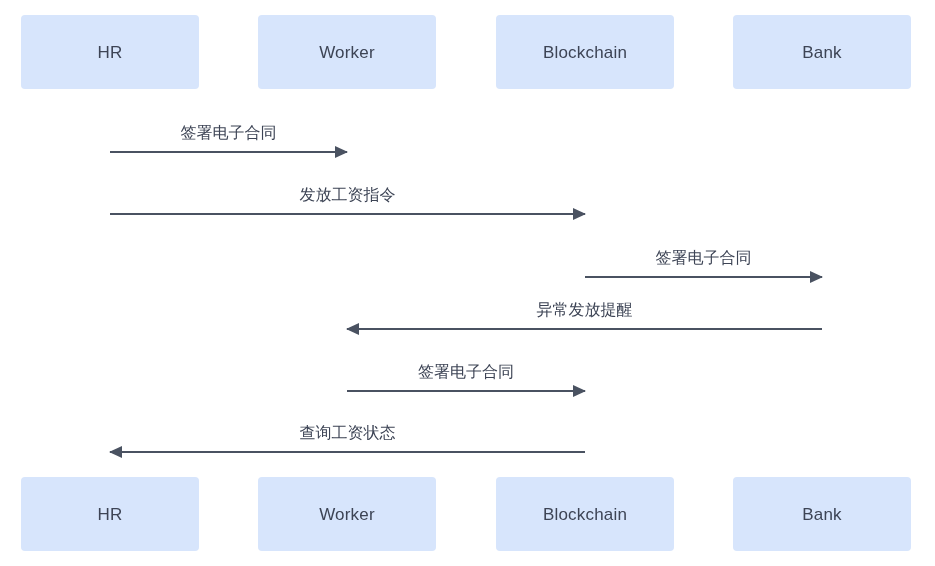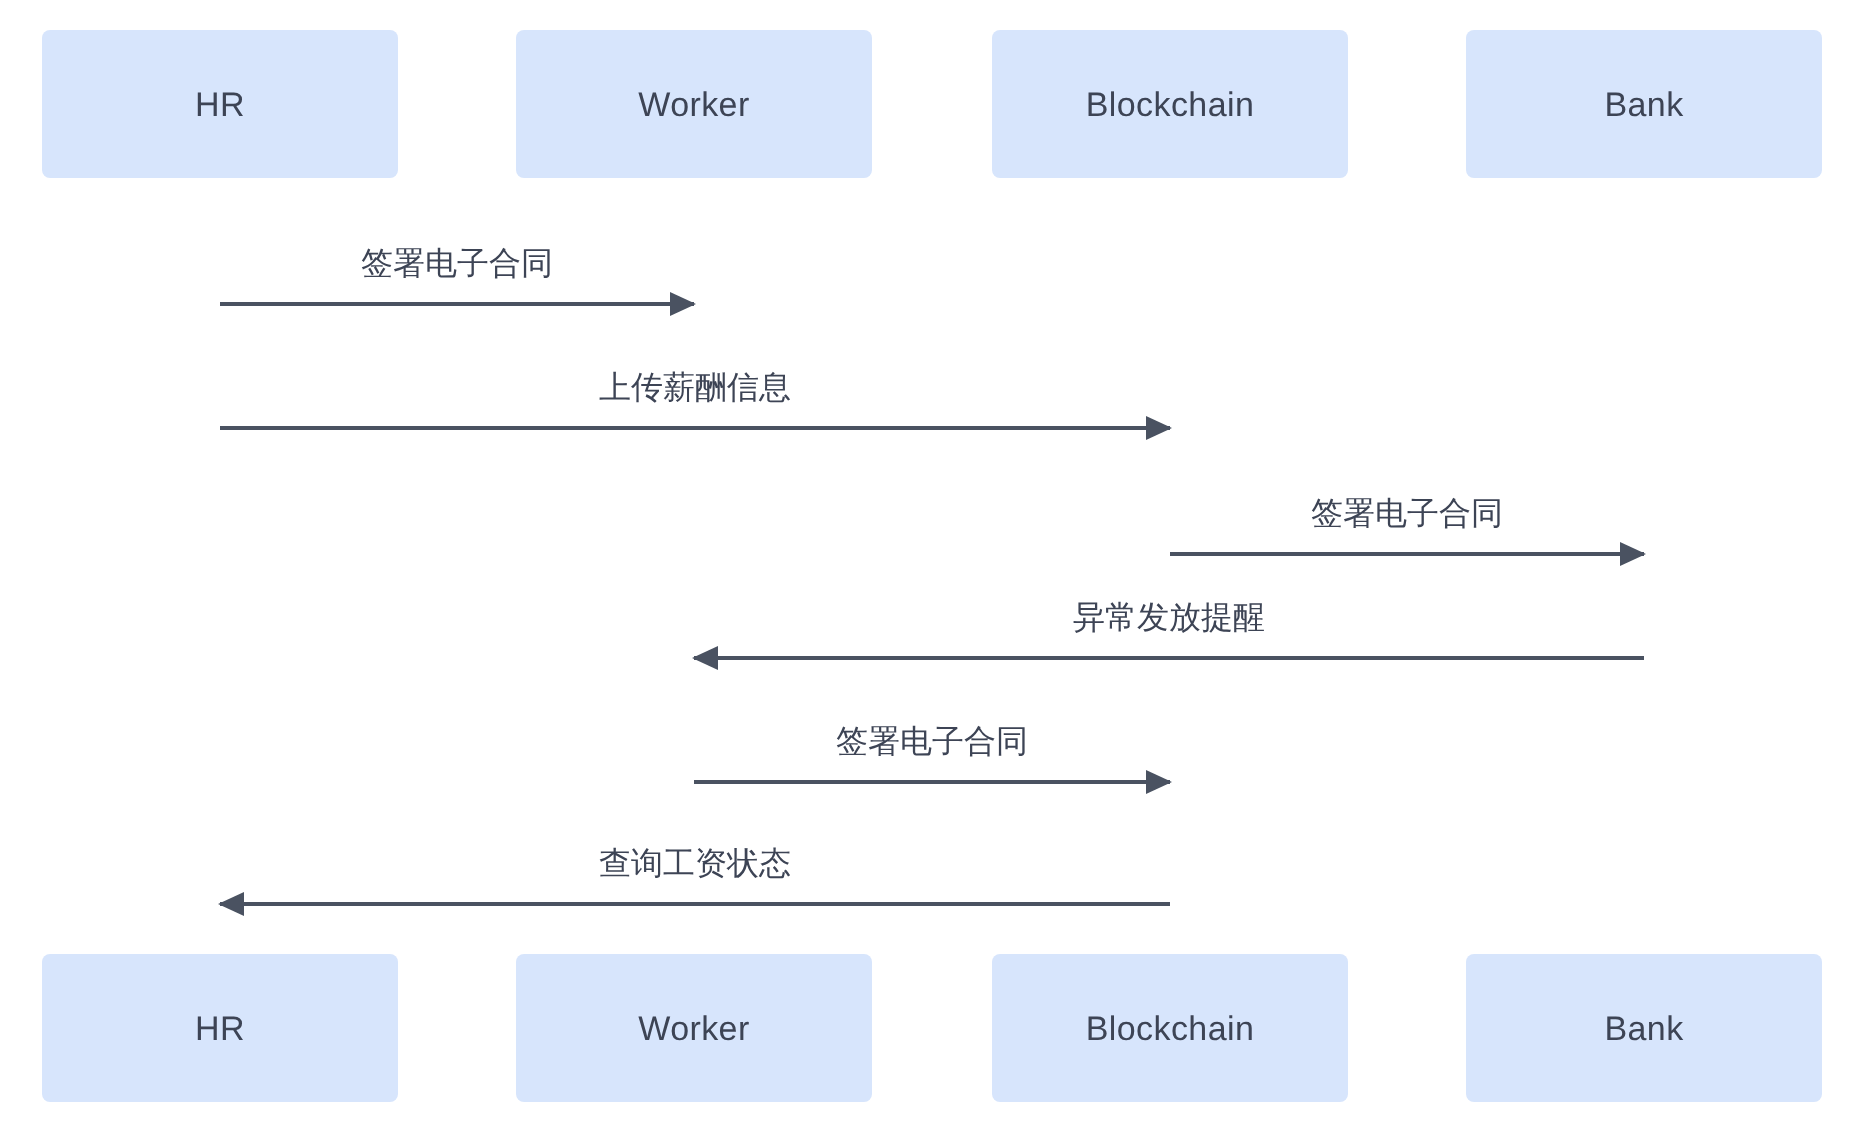--- a/index.html
+++ b/index.html
@@ -97,21 +97,21 @@
     <span class="participant-label">Bank</span>
   </div>
 
   <div class="message" style="left:110px; top:151px; width:237px;">
     <span class="msg-label">签署电子合同</span>
     <span class="msg-line"></span>
     <span class="msg-head right"></span>
   </div>
 
   <div class="message" style="left:110px; top:213px; width:475px;">
-    <span class="msg-label">上传薪酬信息</span>
+    <span class="msg-label">发放工资指令</span>
     <span class="msg-line"></span>
     <span class="msg-head right"></span>
   </div>
 
   <div class="message" style="left:585px; top:276px; width:237px;">
     <span class="msg-label">签署电子合同</span>
     <span class="msg-line"></span>
     <span class="msg-head right"></span>
   </div>
 

